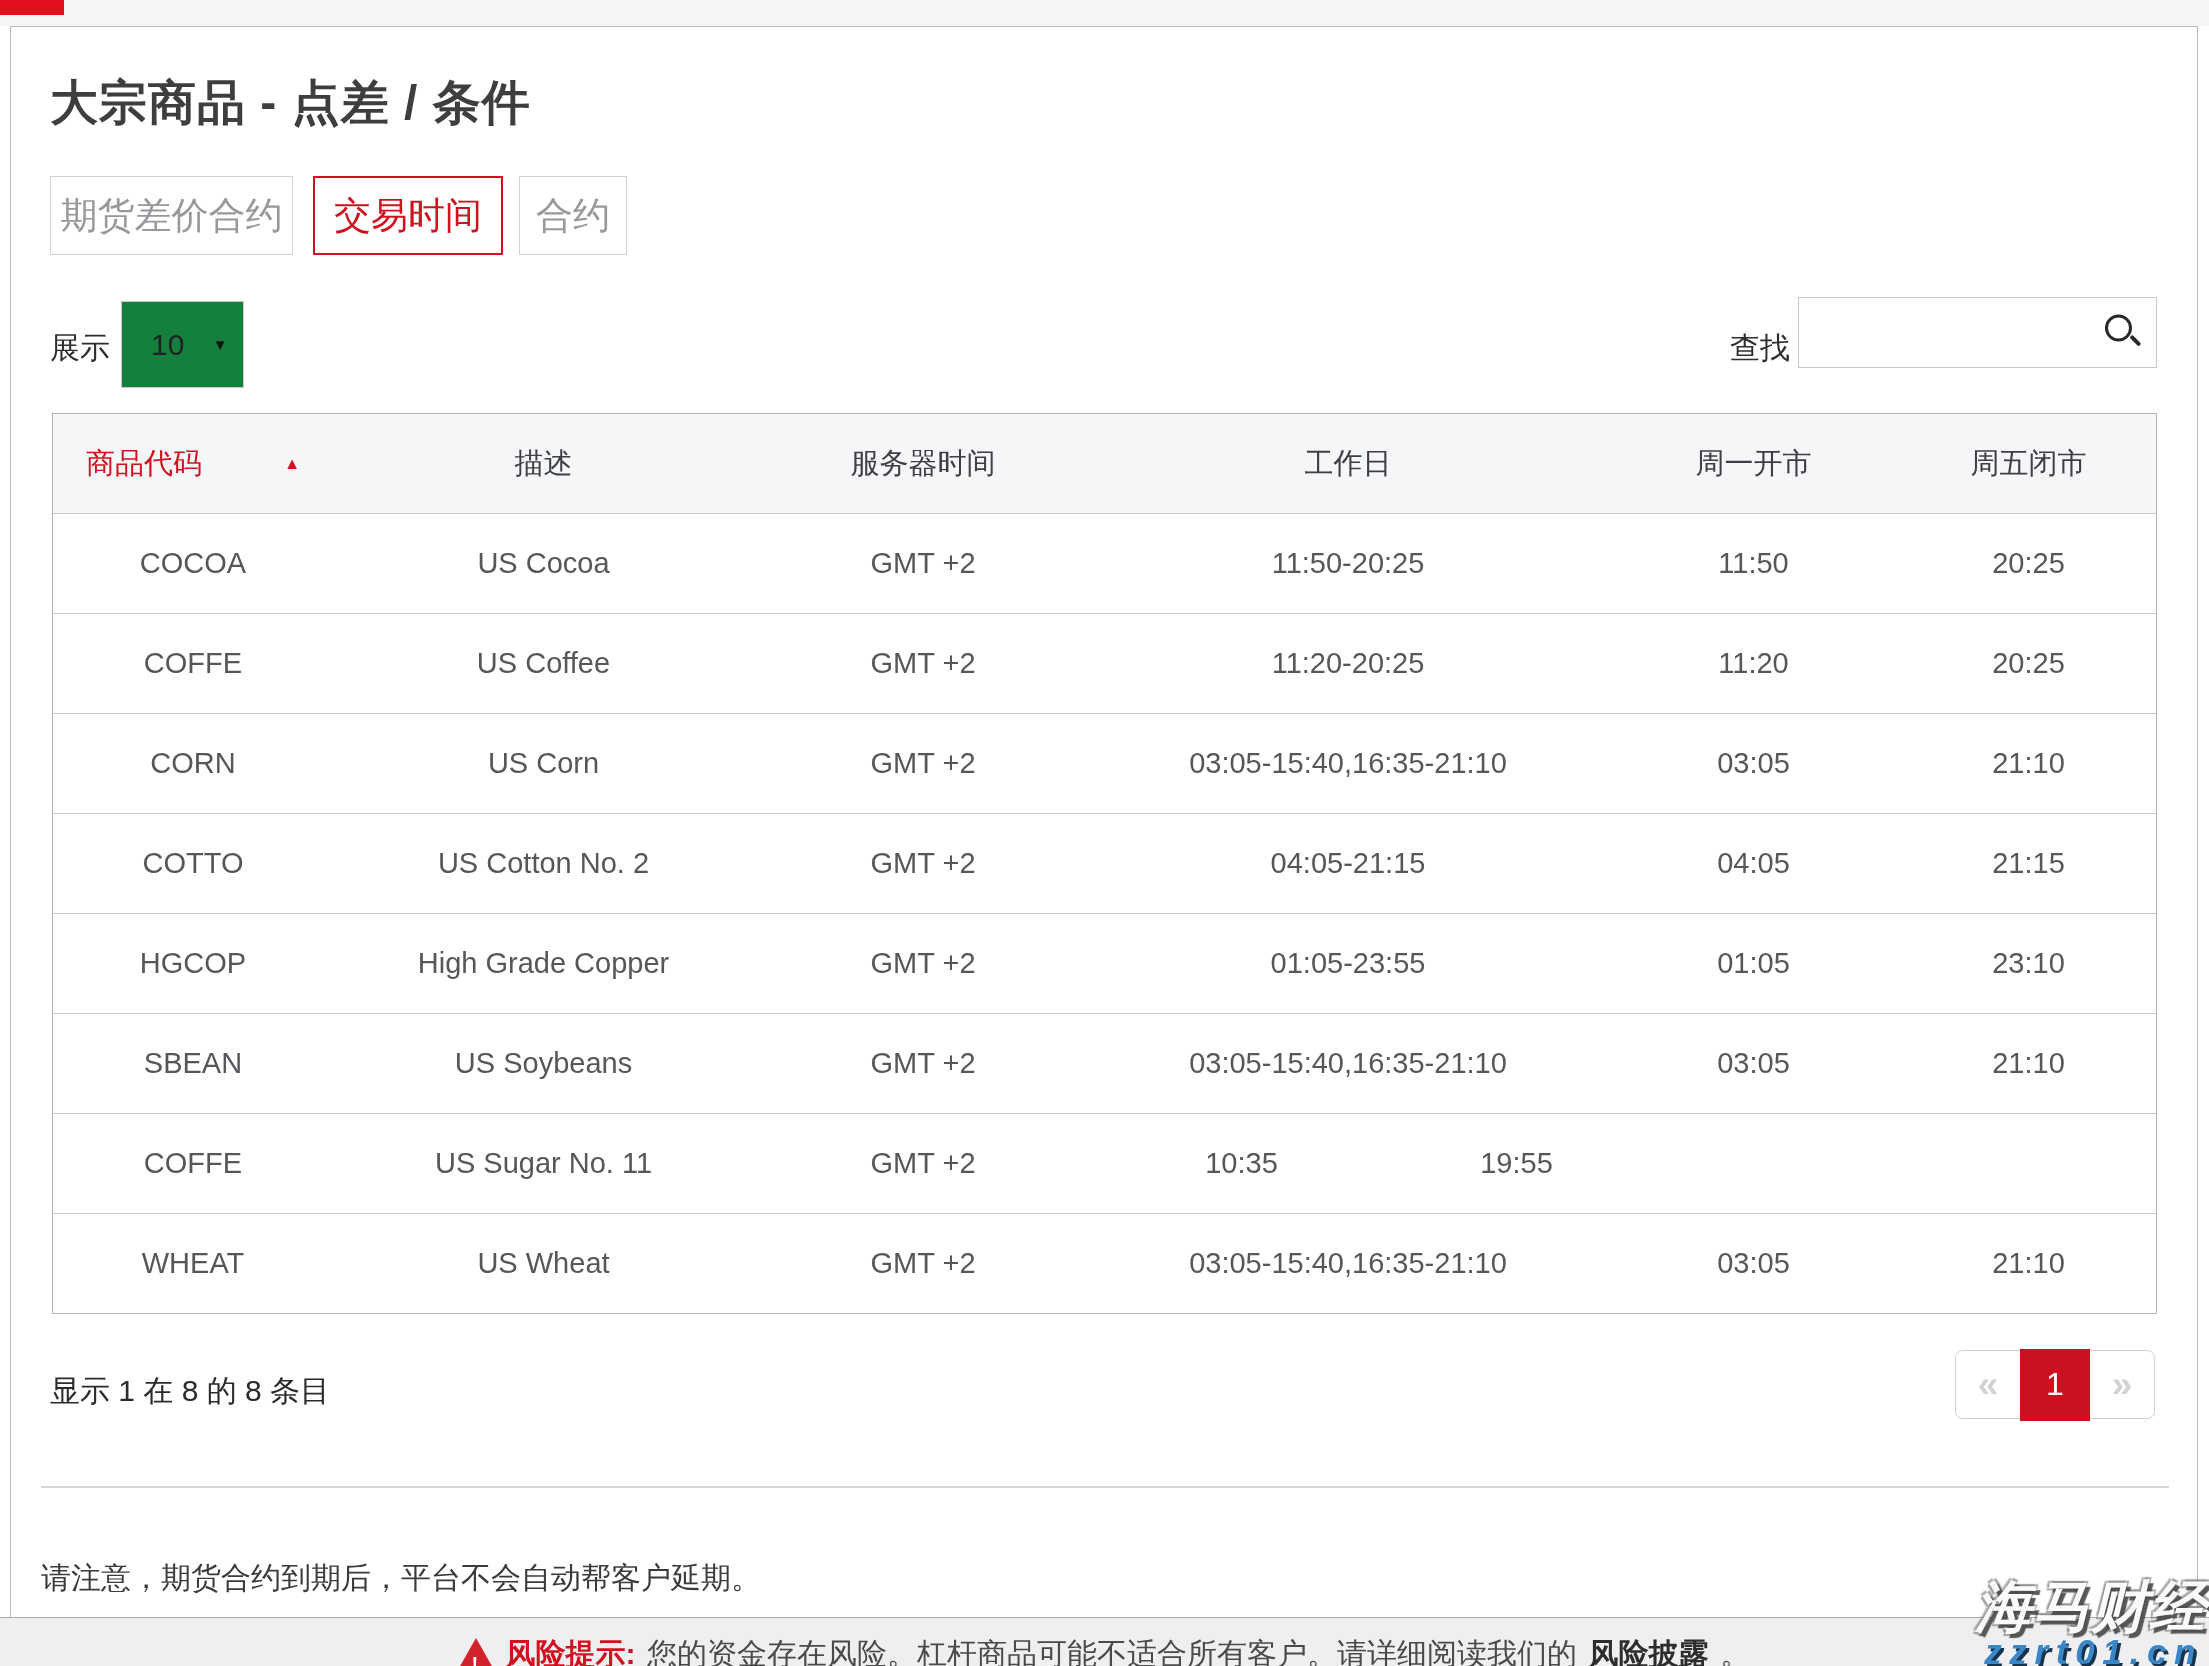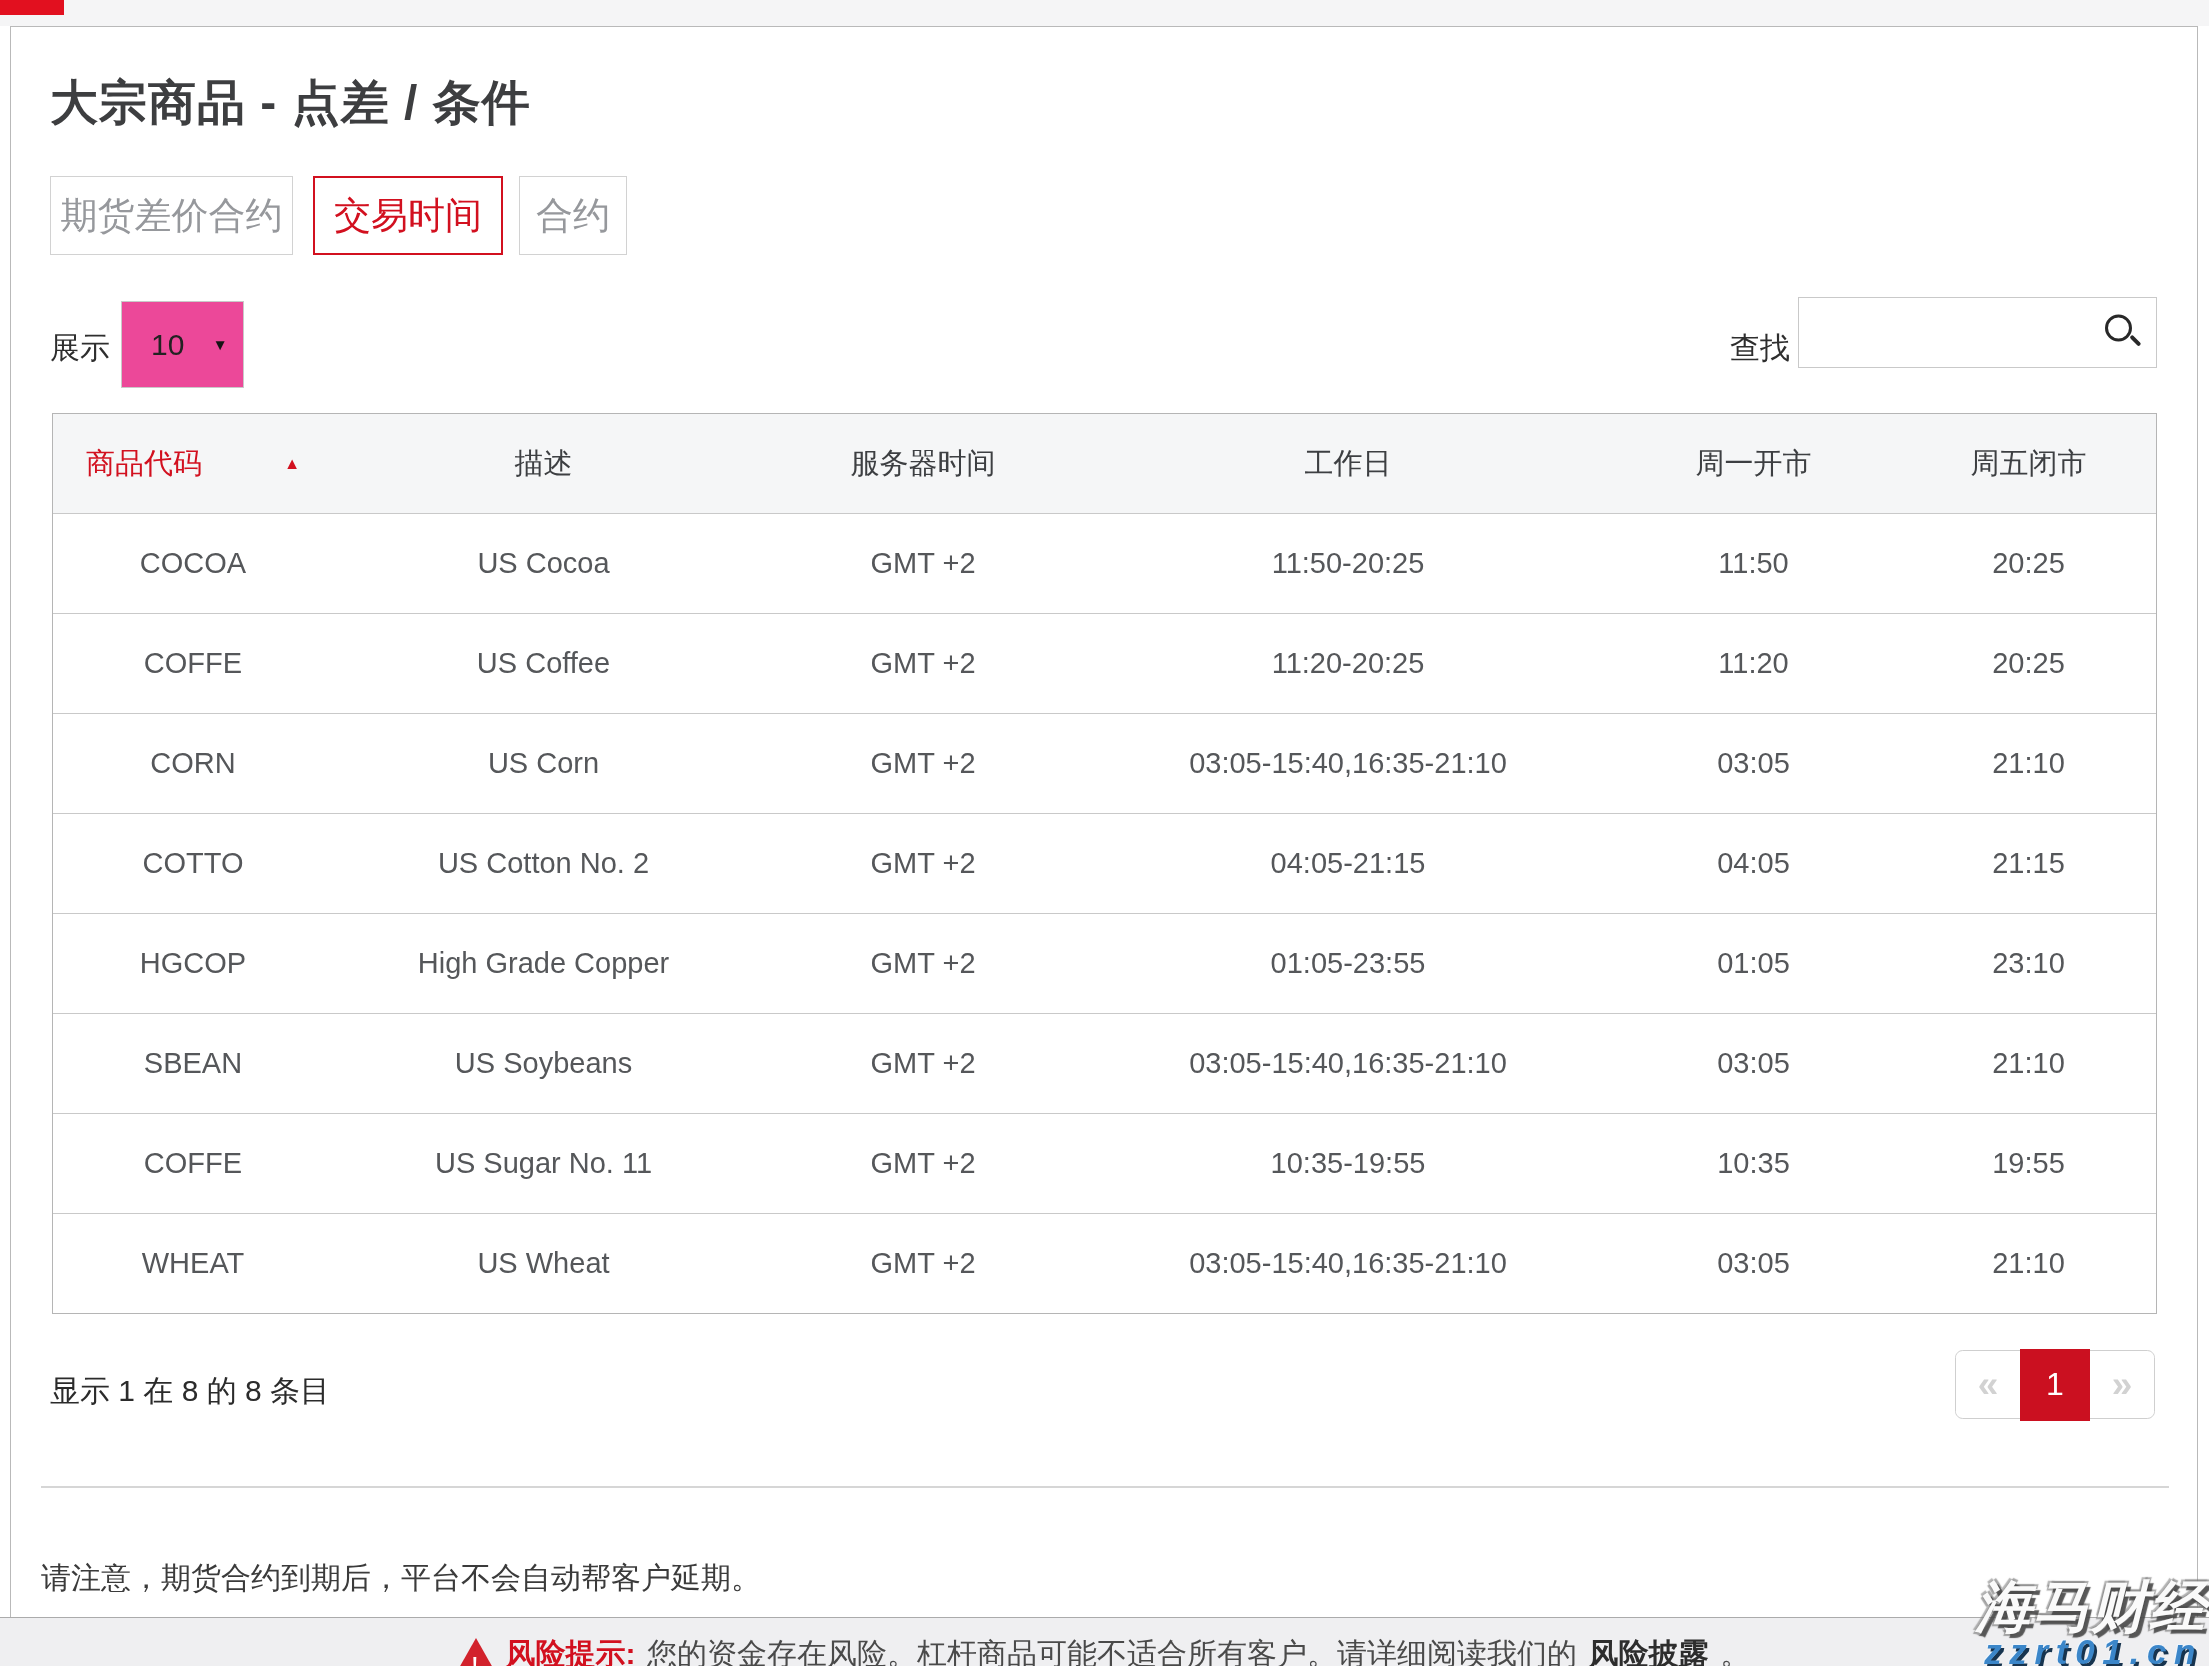--- a/index.html
+++ b/index.html
@@ -23,21 +23,21 @@
   .tab{top:176px;height:79px;background:#fff;border:1.9px solid #d2d2d2;box-sizing:border-box;
     display:flex;align-items:center;justify-content:center;font-size:37px;color:#96989c;cursor:pointer;}
   .tab.active{border:2.9px solid #d2101f;color:#d2101f;}
   .tab1{left:50px;width:243px;}
   .tab2{left:313px;width:190px;}
   .tab3{left:519px;width:108px;}
 
   
   .show-label{left:50px;top:328px;font-size:30px;color:#2e2e2e;}
   .page-size{left:121px;top:301px;width:123px;height:87px;border:1.9px solid #c9c9c9;box-sizing:border-box;
-    background:#ec4899;cursor:pointer;display:flex;align-items:center;}
+    background:#15803d;cursor:pointer;display:flex;align-items:center;}
   .page-size-value{font-size:30px;color:#222;padding-left:29px;}
   .caret{position:absolute;right:15.4px;top:50%;transform:translateY(-50%);font-size:15.4px;color:#141414;}
   .search-label{left:1730px;top:328px;font-size:30px;color:#2e2e2e;}
   .search-box{left:1798px;top:297px;width:359px;height:71px;border:1.9px solid #c9c9c9;box-sizing:border-box;background:#fff;}
   .search-input{position:absolute;left:0;top:0;width:100%;height:100%;border:none;outline:none;
     font-size:29px;padding:0 58px 0 17.4px;box-sizing:border-box;background:transparent;font-family:inherit;}
   .search-icon{position:absolute;right:13.5px;top:50%;transform:translateY(-50%);width:39px;height:39px;cursor:pointer;}
   .search-icon .lens{position:absolute;left:1.9px;top:1.9px;width:21px;height:21px;border:3.9px solid #282828;border-radius:50%;}
   .search-icon .handle{position:absolute;left:25px;top:25px;width:12.6px;height:3.9px;background:#282828;transform:rotate(45deg);border-radius:1.9px;}
 
@@ -172,21 +172,20 @@
       <div class="cell c2">US Soybeans</div>
       <div class="cell c3">GMT +2</div>
       <div class="cell c4">03:05-15:40,16:35-21:10</div>
       <div class="cell c5">03:05</div>
       <div class="cell c6">21:10</div>
     </div>
     <div class="t-row">
       <div class="cell c1">COFFE</div>
       <div class="cell c2">US Sugar No. 11</div>
       <div class="cell c3">GMT +2</div>
-      <div class="cell c4">10:35-19:55</div>
       <div class="cell c5">10:35</div>
       <div class="cell c6">19:55</div>
     </div>
     <div class="t-row">
       <div class="cell c1">WHEAT</div>
       <div class="cell c2">US Wheat</div>
       <div class="cell c3">GMT +2</div>
       <div class="cell c4">03:05-15:40,16:35-21:10</div>
       <div class="cell c5">03:05</div>
       <div class="cell c6">21:10</div>

